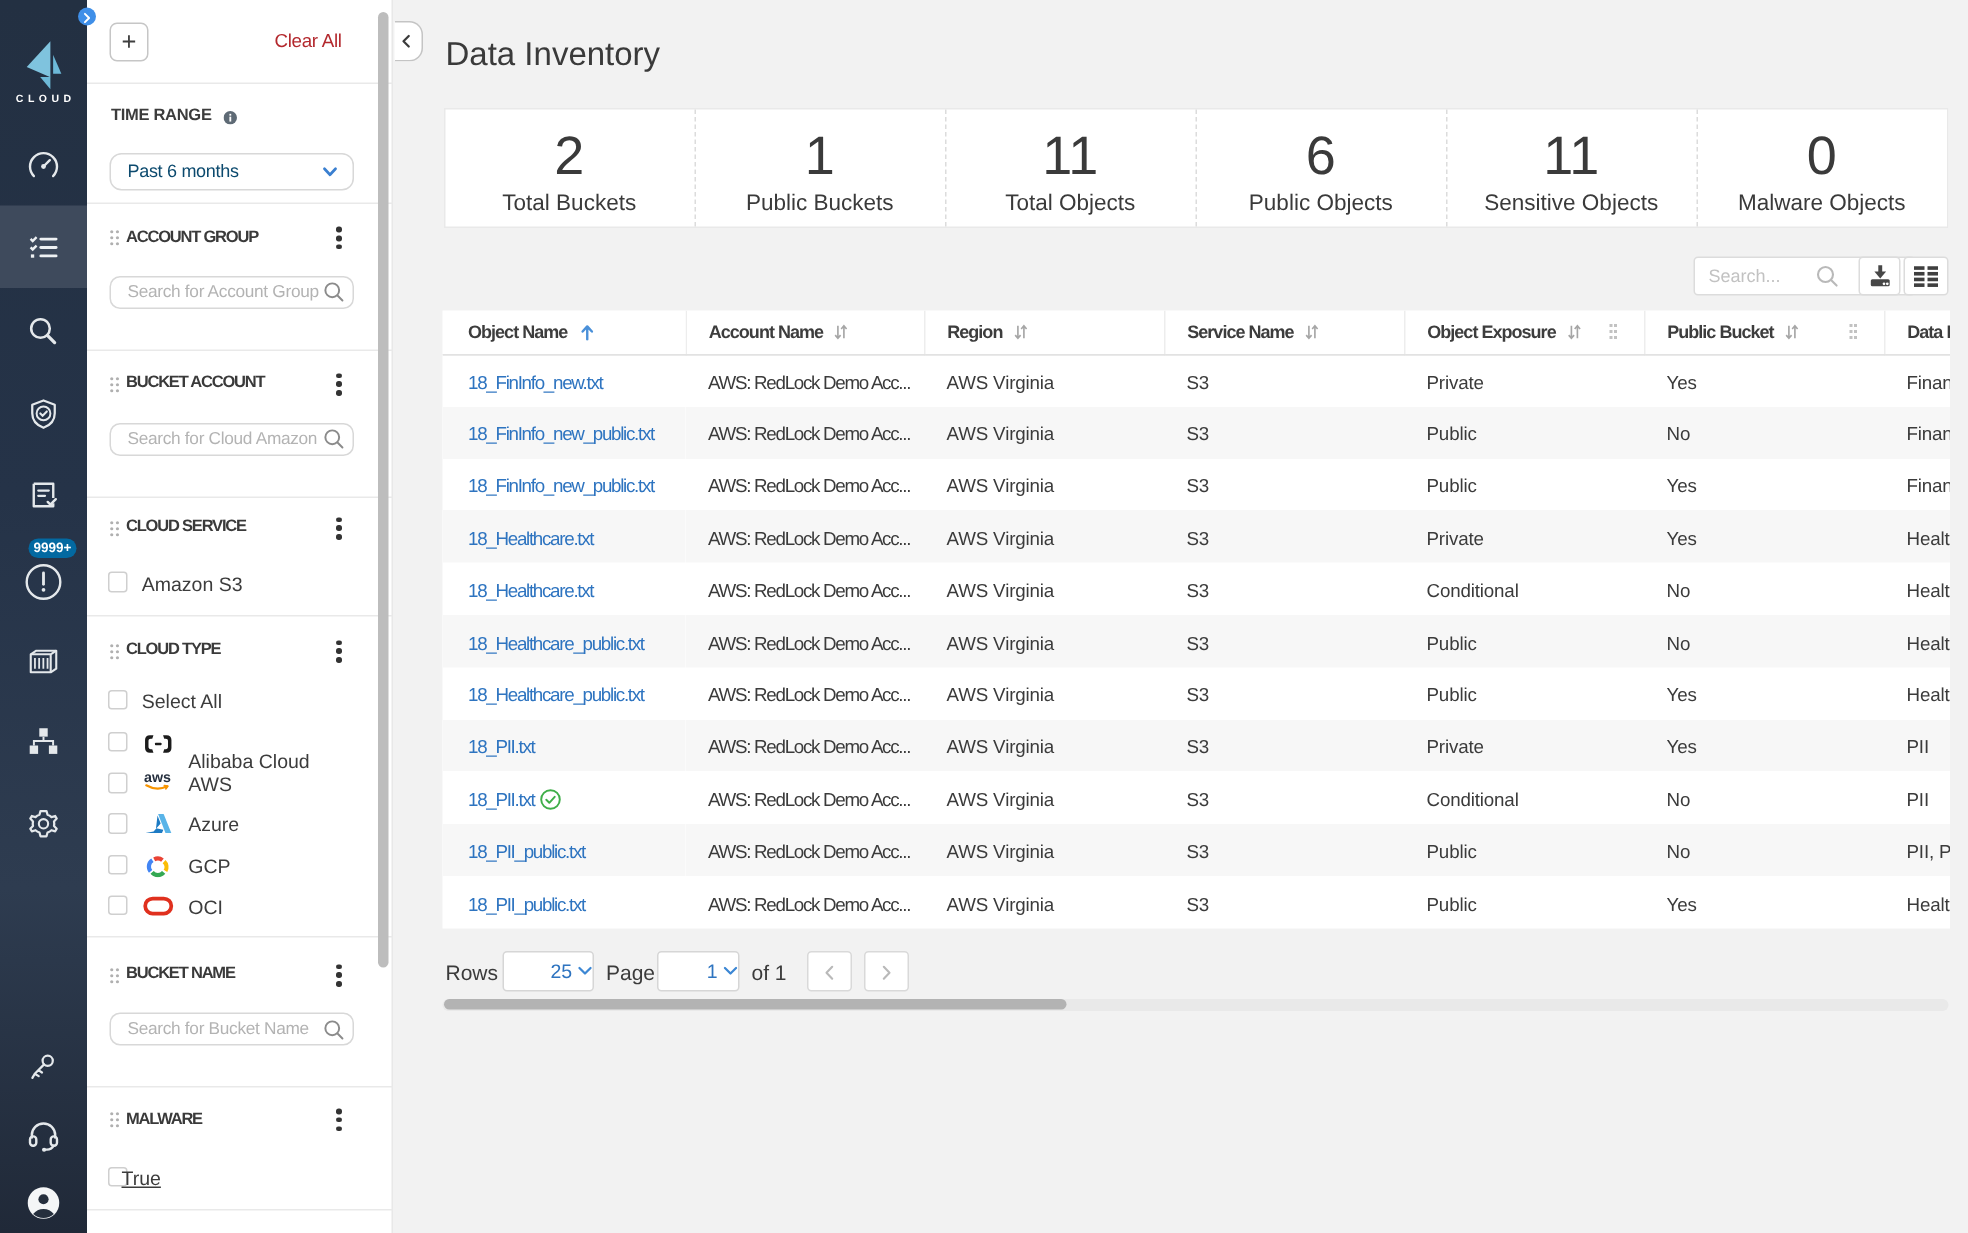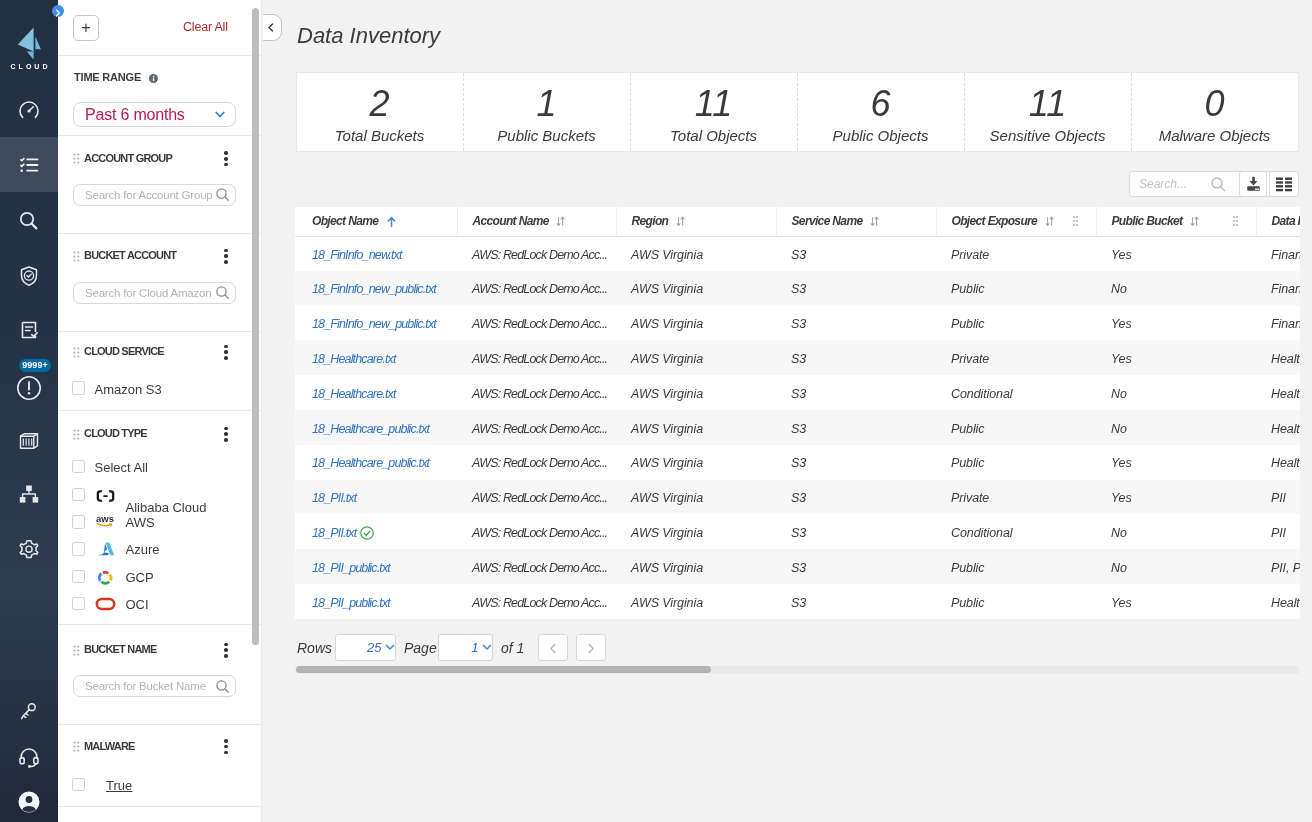--- a/index.html
+++ b/index.html
@@ -31,21 +31,21 @@
 .cb { position:absolute; left:13.5px; width:13.5px; height:13.5px; border:1px solid #cfcfcf; border-radius:2.5px; background:#fff; }
 .cblab { position:absolute; font-size:13px; color:#3c3c3c; }
 .cticon { position:absolute; left:36.5px; width:21px; height:16px; }
 .mag { position:absolute; left:157.5px; width:14px; height:14px; }
 #fscroll { position:absolute; left:193.5px; top:8px; width:7.3px; height:637px; border-radius:4px; background:#bdbdbd; }
 
 
 #collapse { position:absolute; z-index:20; left:263px; top:14px; width:19px; height:27px; background:#fff; border:1px solid #c4c4c4; border-left:none; border-radius:0 9px 9px 0; color:#3c3c3c; }
 
 
-#main { position:absolute; left:263px; top:0; width:1049px; height:822px; background:#f2f2f2;font-style:italic; }
+#main { position:absolute; left:263px; top:0; width:1049px; height:822px; background:#f2f2f2; }
 #title { position:absolute; left:34px; top:23px; font-size:22px; color:#3a3a3a; }
 #stats { position:absolute; left:32.5px; top:72px; width:1003px; height:80px; background:#fff; border:1px solid #e9e9e9; display:flex; }
 .stat { flex:1; text-align:center; position:relative; padding-top:12px; }
 .stat + .stat { border-left:1px dashed #dcdcdc; }
 .snum { font-size:36px; color:#3a3a3a; line-height:38px; }
 .slab { font-size:15px; color:#3a3a3a; margin-top:4px; }
 
 
 #searchbox { position:absolute; left:826px; top:171px; width:148px; height:26px; background:#fff; border:1px solid #dcdcdc; border-radius:3px; font-size:12px; color:#c2c2c2; line-height:24px; padding-left:9px;margin-left:40px; }
 .tbtn { position:absolute; top:171px; width:28px; height:26px; background:#fff; border:1px solid #dcdcdc; border-radius:3px; }
@@ -180,21 +180,21 @@
   <div id="plusbtn">+</div>
   <div id="clearall" style="left:125px; top:20px;">Clear All</div>
   <div class="fdiv" style="top:55px"></div>
 
   <div class="flabel" style="left:16px; top:71px;">TIME RANGE</div>
   <svg class="abs" style="left:91px; top:74px;" width="9" height="9" viewBox="0 0 11 11">
       <circle cx="5.5" cy="5.5" r="5.5" fill="#5e6a75"></circle>
       <rect x="4.8" y="4.6" width="1.5" height="4" fill="#fff"></rect>
       <rect x="4.8" y="2.3" width="1.5" height="1.5" fill="#fff"></rect>
     </svg>
-  <div class="finput" style="top:101.5px; height:25px; color:#be185d; line-height:23px; border-radius:8px; font-size:16px; letter-spacing:-0.2px;">Past 6 months</div>
+  <div class="finput" style="top:101.5px; height:25px; color:#0c4a6e; line-height:23px; border-radius:8px; font-size:12px; letter-spacing:-0.2px;">Past 6 months</div>
   <svg class="abs" style="left:157px; top:110.5px;" width="10" height="8" viewBox="0 0 10 8">
       <path d="M1.3 1.5 L5 5.5 L8.7 1.5" fill="none" stroke="#3a7fd0" stroke-width="1.8" stroke-linecap="round" stroke-linejoin="round"></path>
     </svg>
 
   <div class="fdiv" style="top:135px"></div>
   <div class="fdiv" style="top:233px"></div>
   <div class="fdiv" style="top:331px"></div>
   <div class="fdiv" style="top:410px"></div>
   <div class="fdiv" style="top:623.5px"></div>
   <div class="fdiv" style="top:724px"></div>
@@ -347,21 +347,21 @@
         <circle cx="5.3" cy="9.5" r="1.05"></circle>
       </g>
     </svg>
   <div class="fsect" style="top:739.5px; left:26px;">MALWARE</div>
   <div class="kebab" style="top:739px">
       <i></i>
       <i></i>
       <i></i>
     </div>
   <div class="cb" style="top:777.5px"></div>
-    <div class="cblab" style="left:48px; top:777.5px;text-decoration:underline;">True</div>
+    <div class="cblab" style="left:23px; top:777.5px;text-decoration:underline;">True</div>
 
   <div id="fscroll"></div>
   <svg style="position:absolute;width:0;height:0">
       <defs>
         <g id="magg">
           <circle cx="5.5" cy="5.5" r="4.6" fill="none" stroke="#8b8b8b" stroke-width="1.3"></circle>
           <path d="M9 9 L12.3 12.3" stroke="#8b8b8b" stroke-width="1.3" stroke-linecap="round"></path>
         </g>
       </defs>
     </svg>

